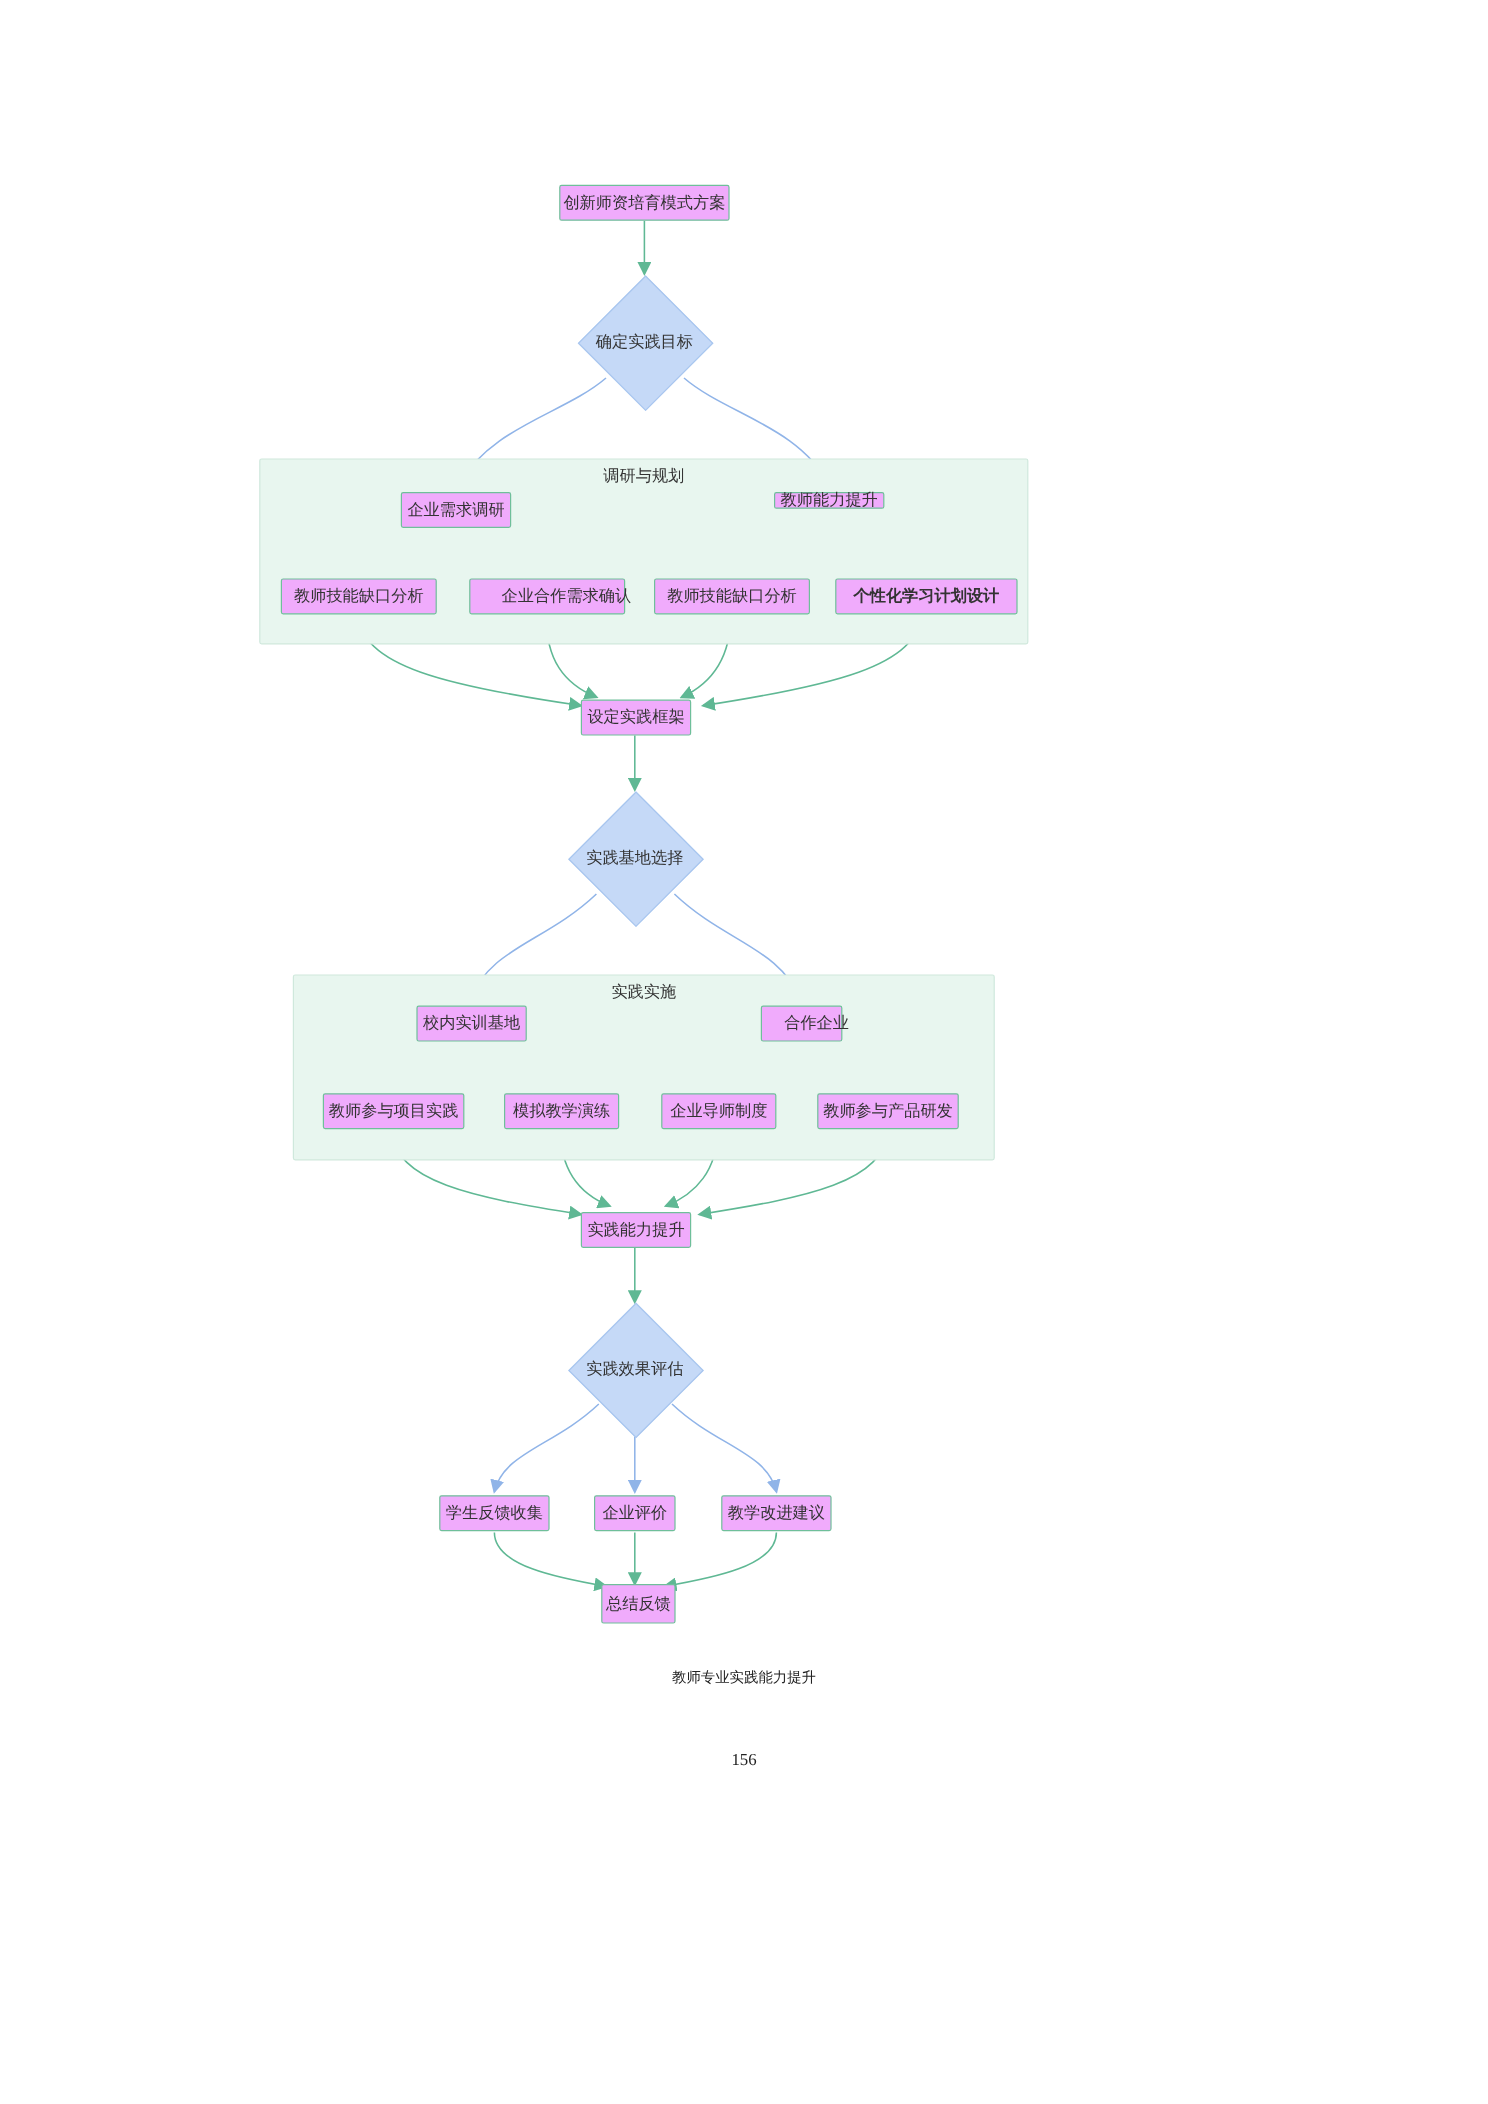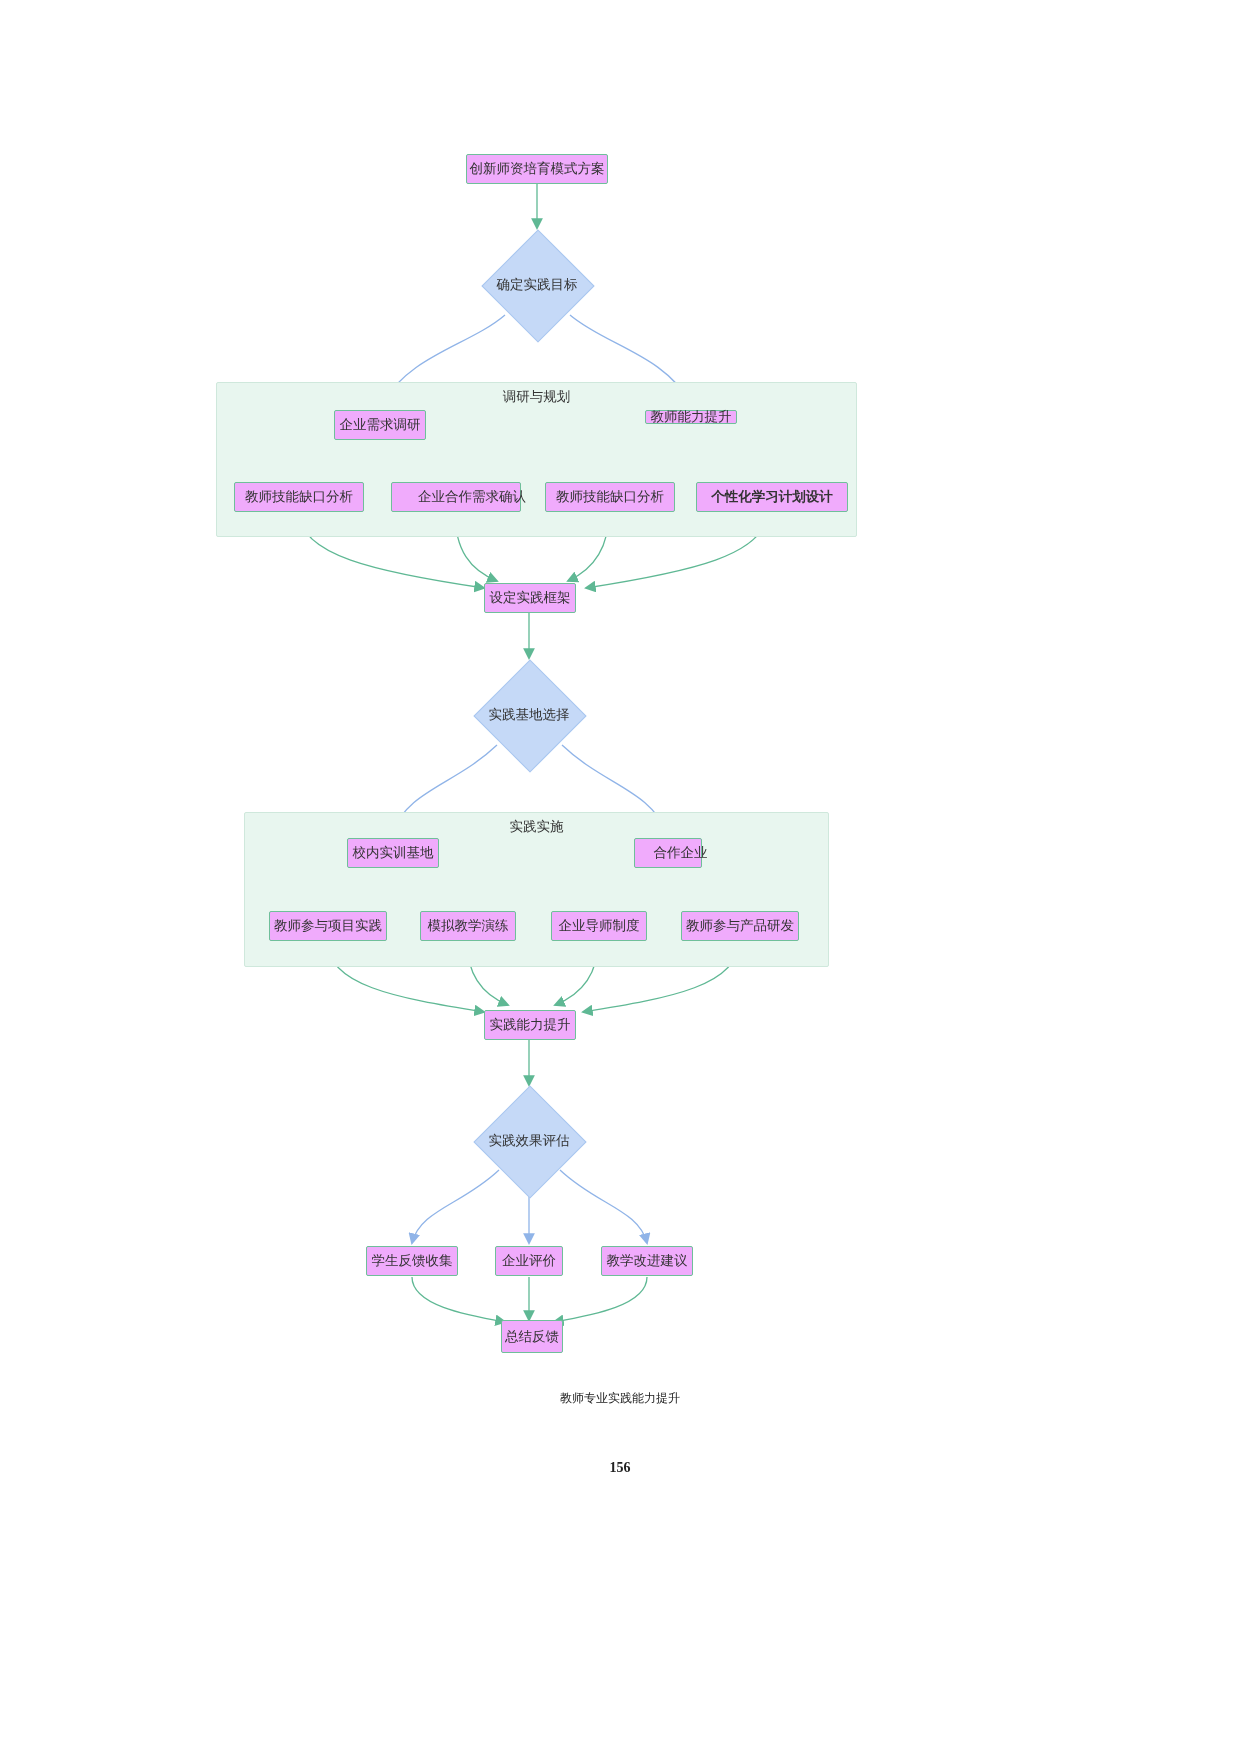--- a/index.html
+++ b/index.html
@@ -195,15 +195,15 @@
   <div class="node" style="left:366px; top:1246px; width:92px; height:30px;">学生反馈收集</div>
 
   <div class="node" style="left:495px; top:1246px; width:68px; height:30px;">企业评价</div>
 
   <div class="node" style="left:601px; top:1246px; width:92px; height:30px;">教学改进建议</div>
 
   <div class="node" style="left:501px; top:1320px; width:62px; height:33px;">总结反馈</div>
 
   <div class="caption" style="top:1390px;">教师专业实践能力提升</div>
 
-  <div class="pagenum" style="top:1460px;font-weight:bold;">156</div>
+  <div class="pagenum" style="top:1460px;">156</div>
 
 </div>
 
 </body></html>

